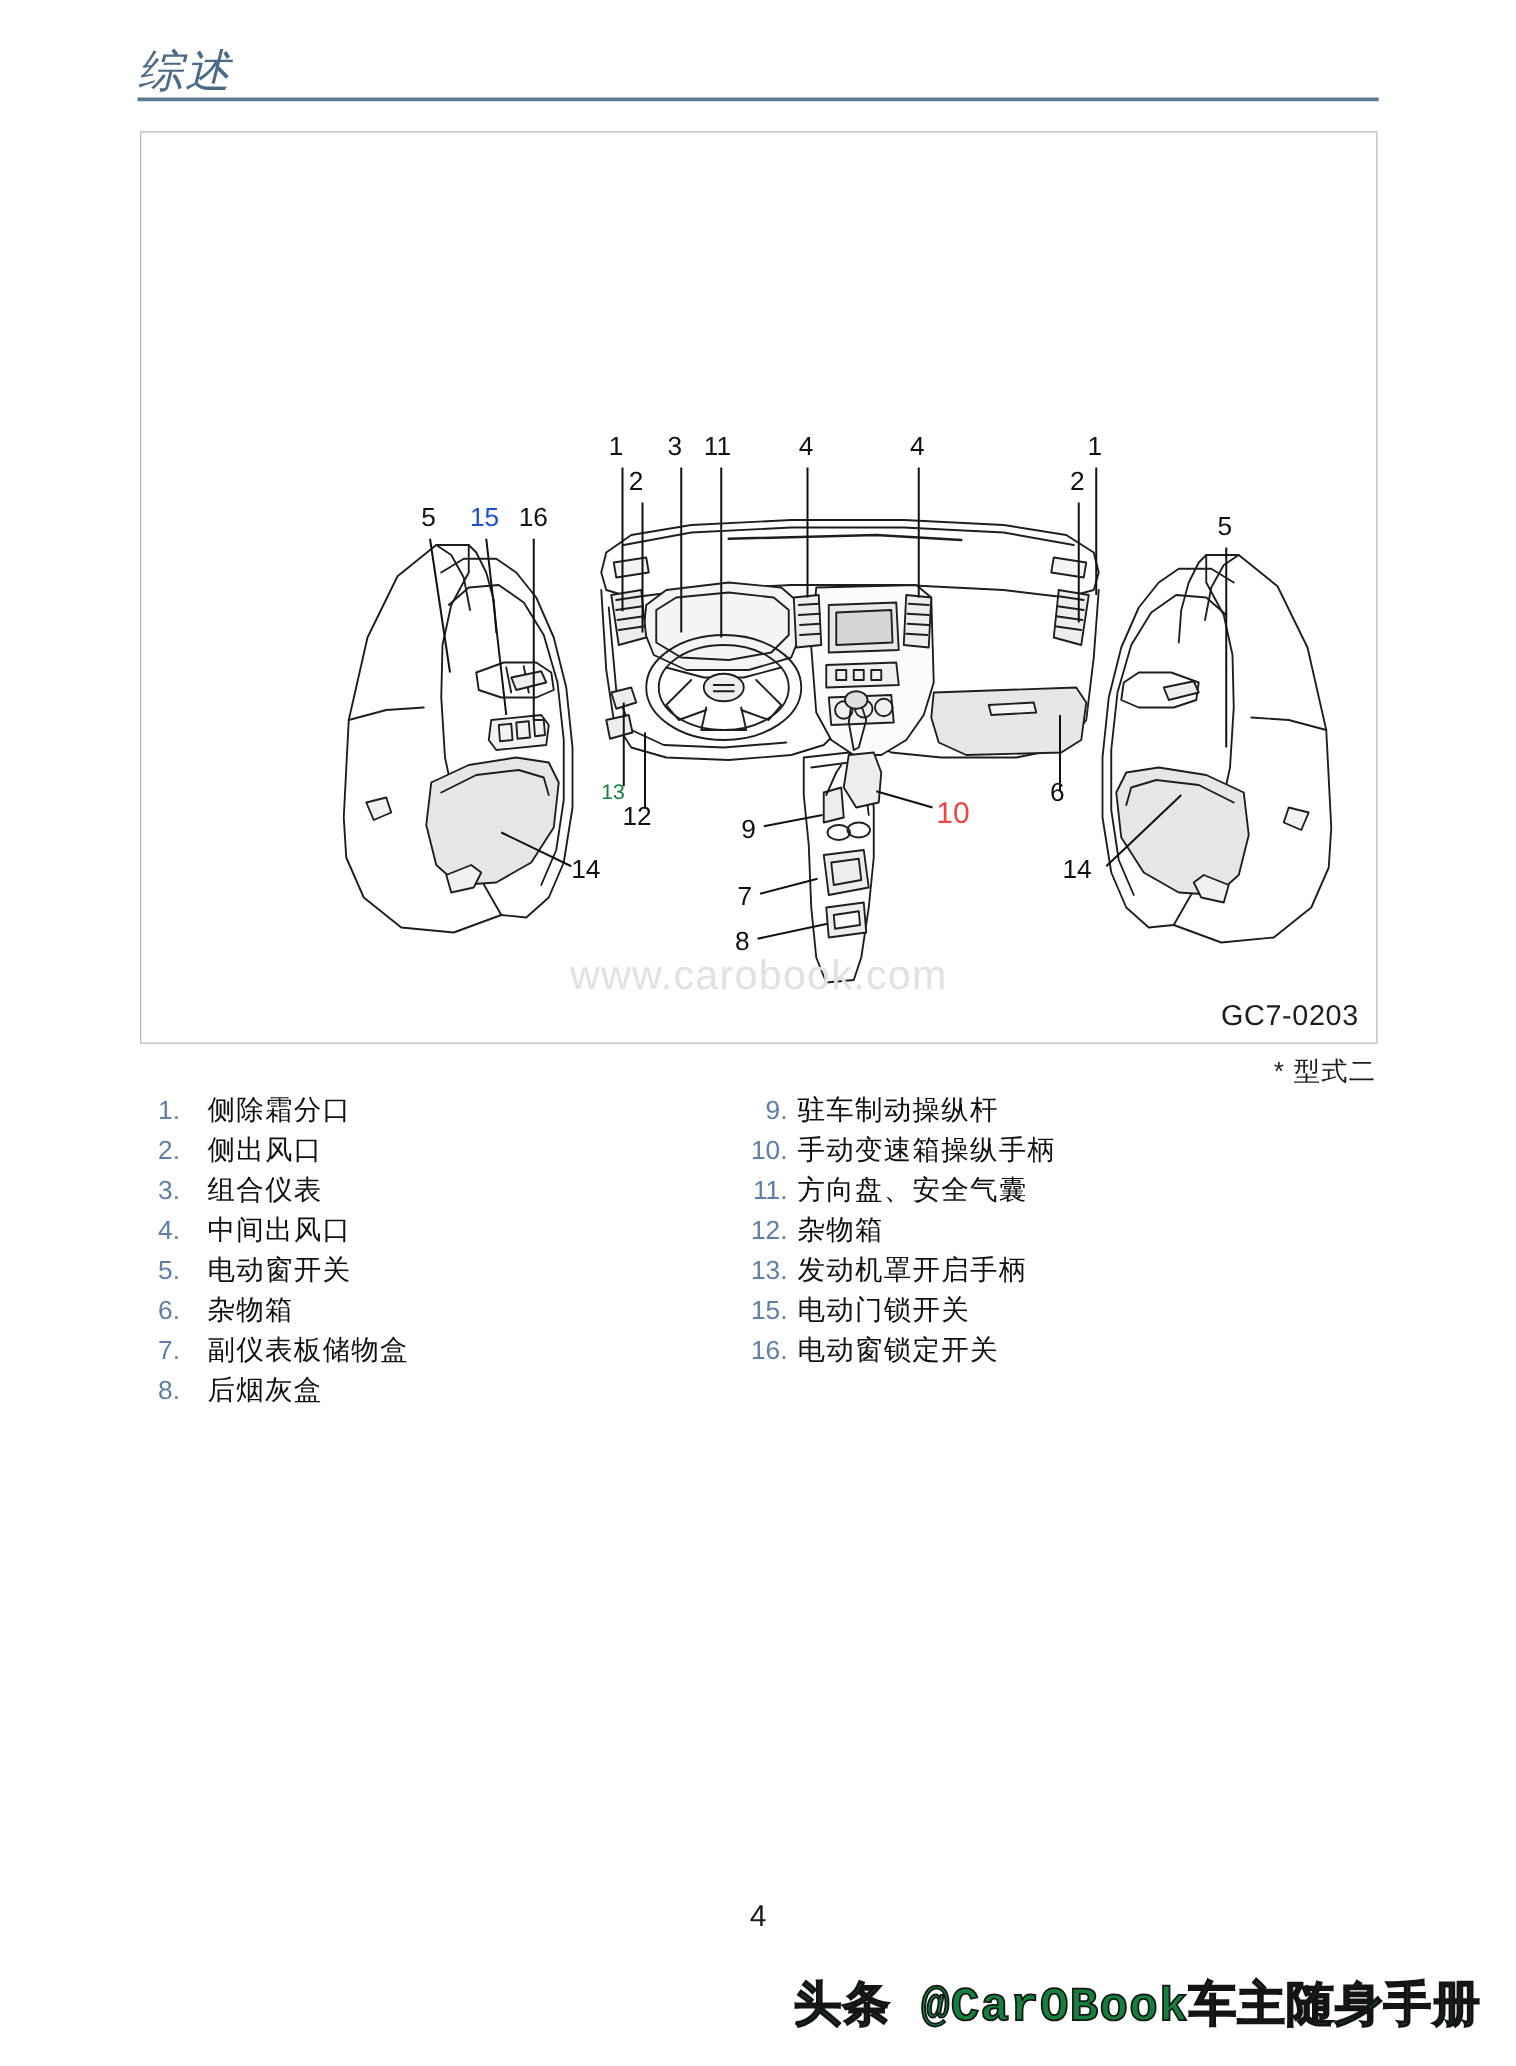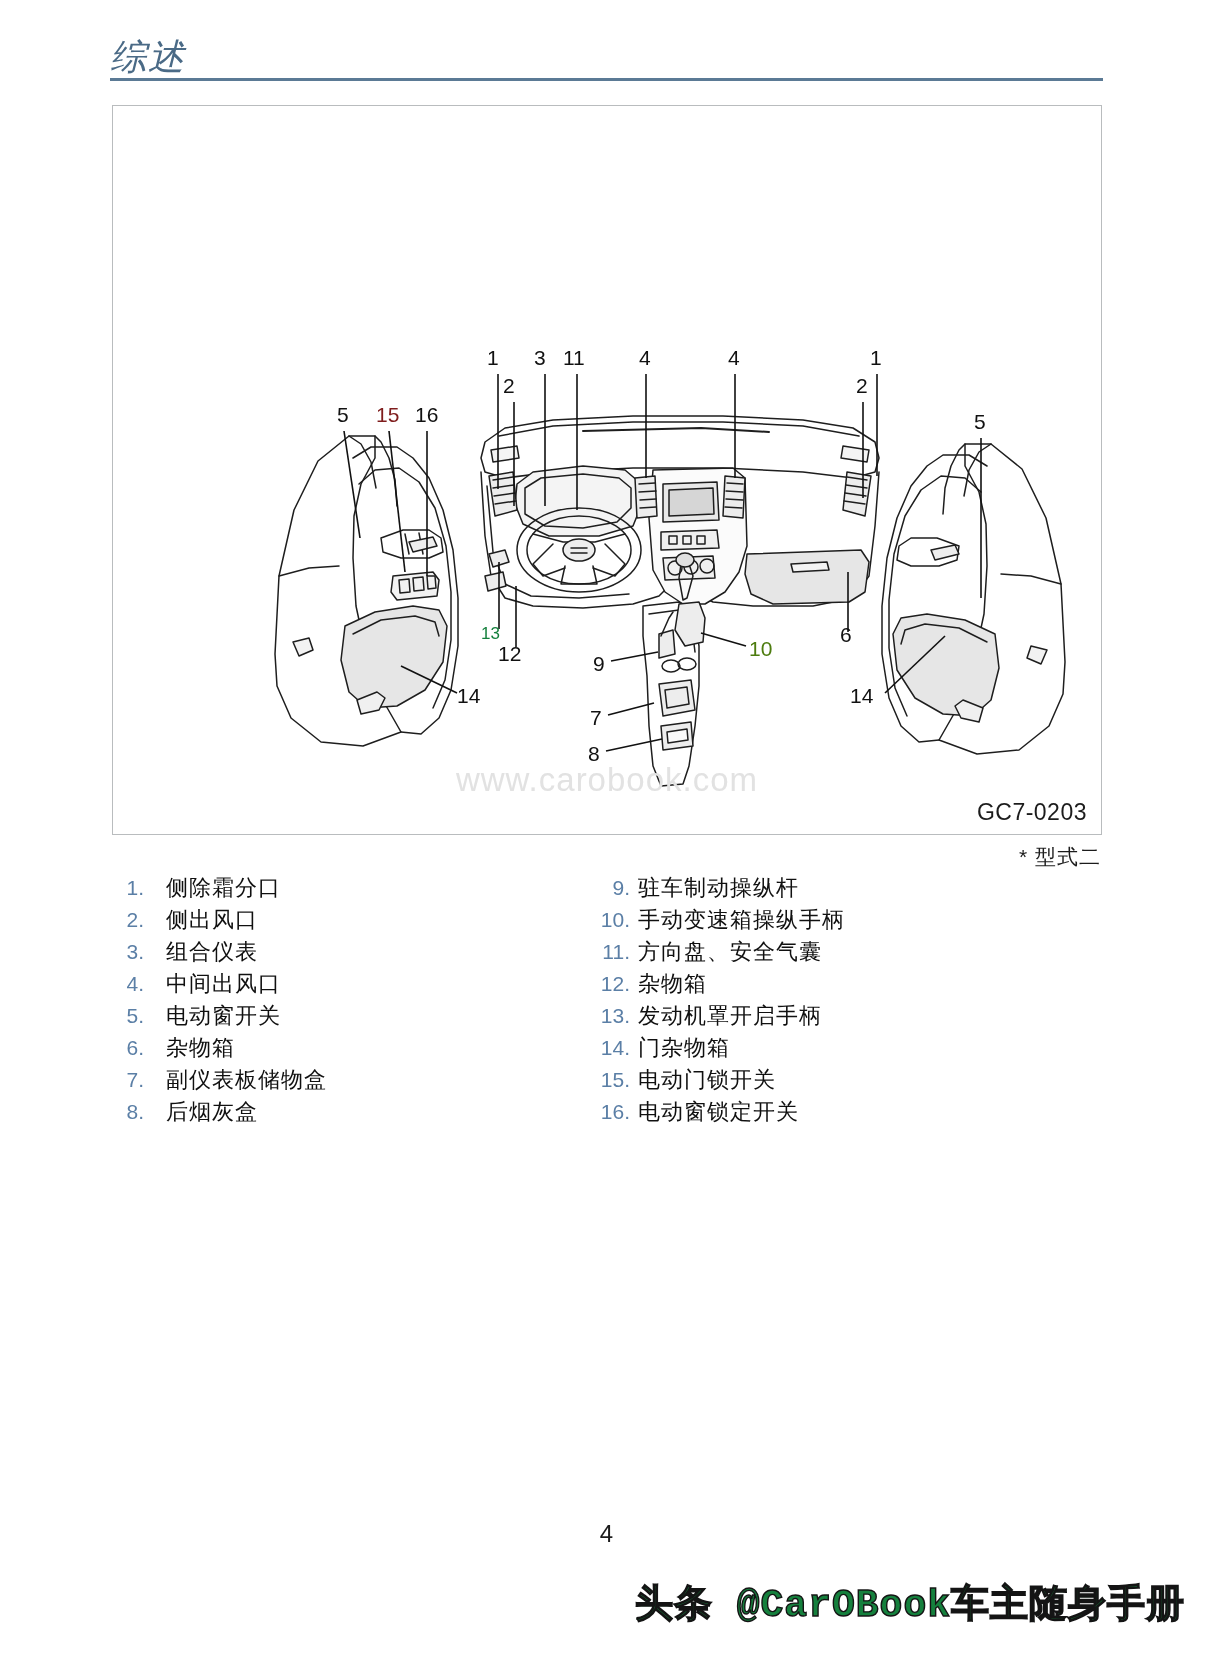--- a/index.html
+++ b/index.html
@@ -322,29 +322,29 @@
 
   <div style="position:absolute;left:374px;top:240px;font-size:21px;color:#111;">1</div>
   <div style="position:absolute;left:390px;top:268px;font-size:21px;color:#111;">2</div>
   <div style="position:absolute;left:421px;top:240px;font-size:21px;color:#111;">3</div>
   <div style="position:absolute;left:450px;top:240px;font-size:21px;color:#111;">11</div>
   <div style="position:absolute;left:526px;top:240px;font-size:21px;color:#111;">4</div>
   <div style="position:absolute;left:615px;top:240px;font-size:21px;color:#111;">4</div>
   <div style="position:absolute;left:757px;top:240px;font-size:21px;color:#111;">1</div>
   <div style="position:absolute;left:743px;top:268px;font-size:21px;color:#111;">2</div>
   <div style="position:absolute;left:224px;top:297px;font-size:21px;color:#111;">5</div>
-  <div style="position:absolute;left:263px;top:297px;font-size:21px;color:#7f1d1d;">15</div>
+  <div style="position:absolute;left:263px;top:297px;font-size:21px;color:#1d4ed8;">15</div>
   <div style="position:absolute;left:302px;top:297px;font-size:21px;color:#111;">16</div>
   <div style="position:absolute;left:861px;top:304px;font-size:21px;color:#111;">5</div>
   <div style="position:absolute;left:368px;top:518px;font-size:17px;color:#15803d;">13</div>
   <div style="position:absolute;left:385px;top:536px;font-size:21px;color:#111;">12</div>
   <div style="position:absolute;left:480px;top:546px;font-size:21px;color:#111;">9</div>
   <div style="position:absolute;left:477px;top:600px;font-size:21px;color:#111;">7</div>
   <div style="position:absolute;left:475px;top:636px;font-size:21px;color:#111;">8</div>
-  <div style="position:absolute;left:636px;top:531px;font-size:21px;color:#4d7c0f;">10</div>
+  <div style="position:absolute;left:636px;top:531px;font-size:24px;color:#ef4444;">10</div>
   <div style="position:absolute;left:727px;top:517px;font-size:21px;color:#111;">6</div>
   <div style="position:absolute;left:344px;top:578px;font-size:21px;color:#111;">14</div>
   <div style="position:absolute;left:737px;top:578px;font-size:21px;color:#111;">14</div>
 
   <div id="figure-watermark">www.carobook.com</div>
   <div id="figure-code">GC7-0203</div>
 </div>
 
 <div id="variant-note">* 型式二</div>
 
@@ -399,24 +399,20 @@
     </div>
     <div class="legend-row">
       <span class="legend-num">12.</span>
       <span class="legend-label">杂物箱</span>
     </div>
     <div class="legend-row">
       <span class="legend-num">13.</span>
       <span class="legend-label">发动机罩开启手柄</span>
     </div>
     <div class="legend-row">
-      <span class="legend-num">14.</span>
-      <span class="legend-label">门杂物箱</span>
-    </div>
-    <div class="legend-row">
       <span class="legend-num">15.</span>
       <span class="legend-label">电动门锁开关</span>
     </div>
     <div class="legend-row">
       <span class="legend-num">16.</span>
       <span class="legend-label">电动窗锁定开关</span>
     </div>
   </div>
 </div>
 

